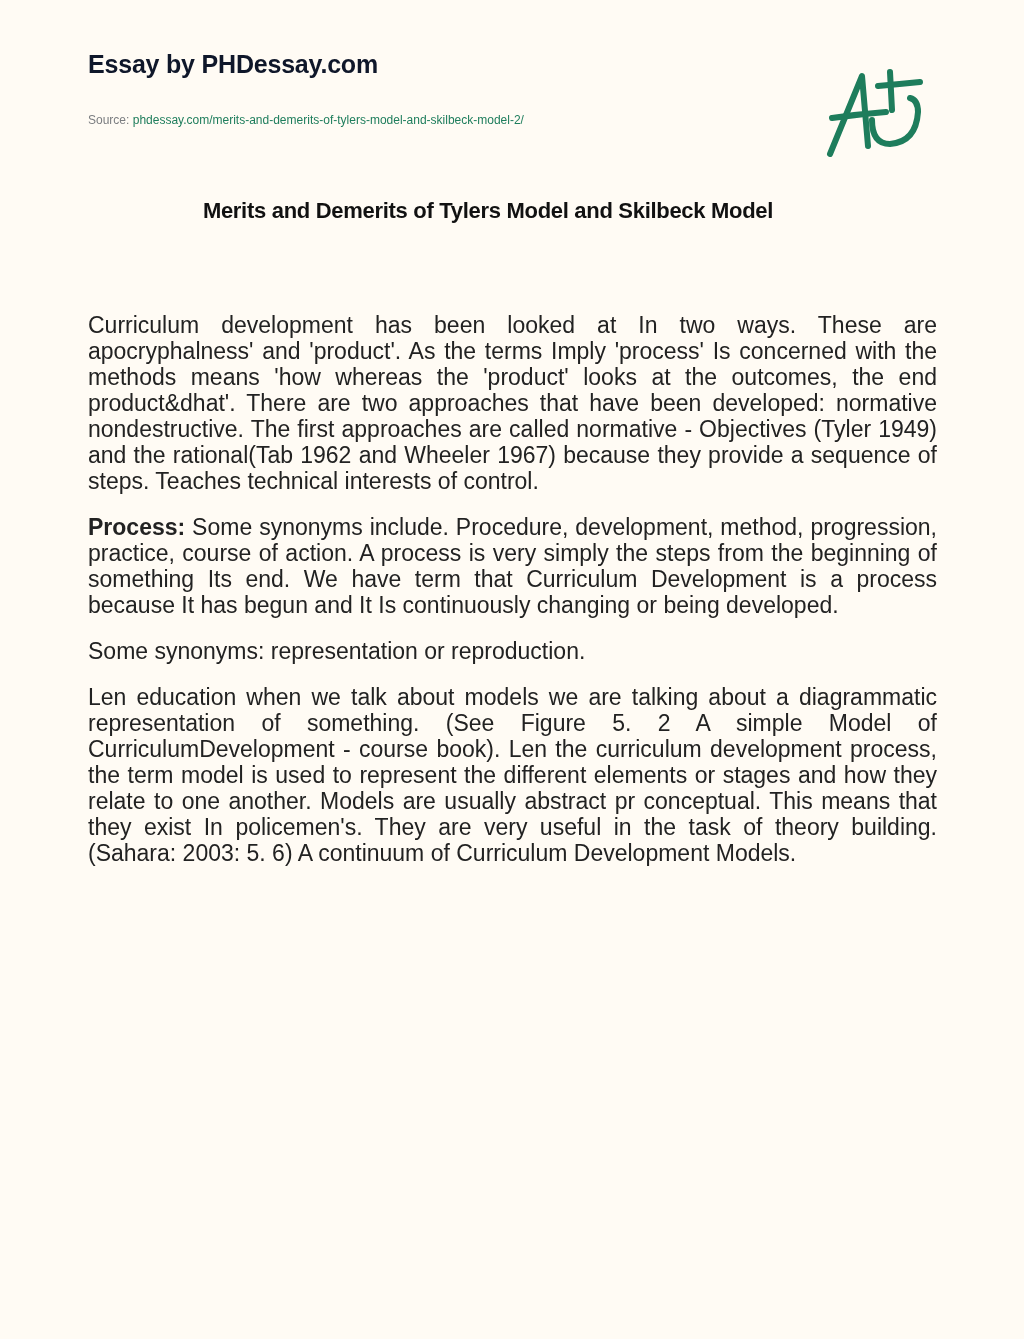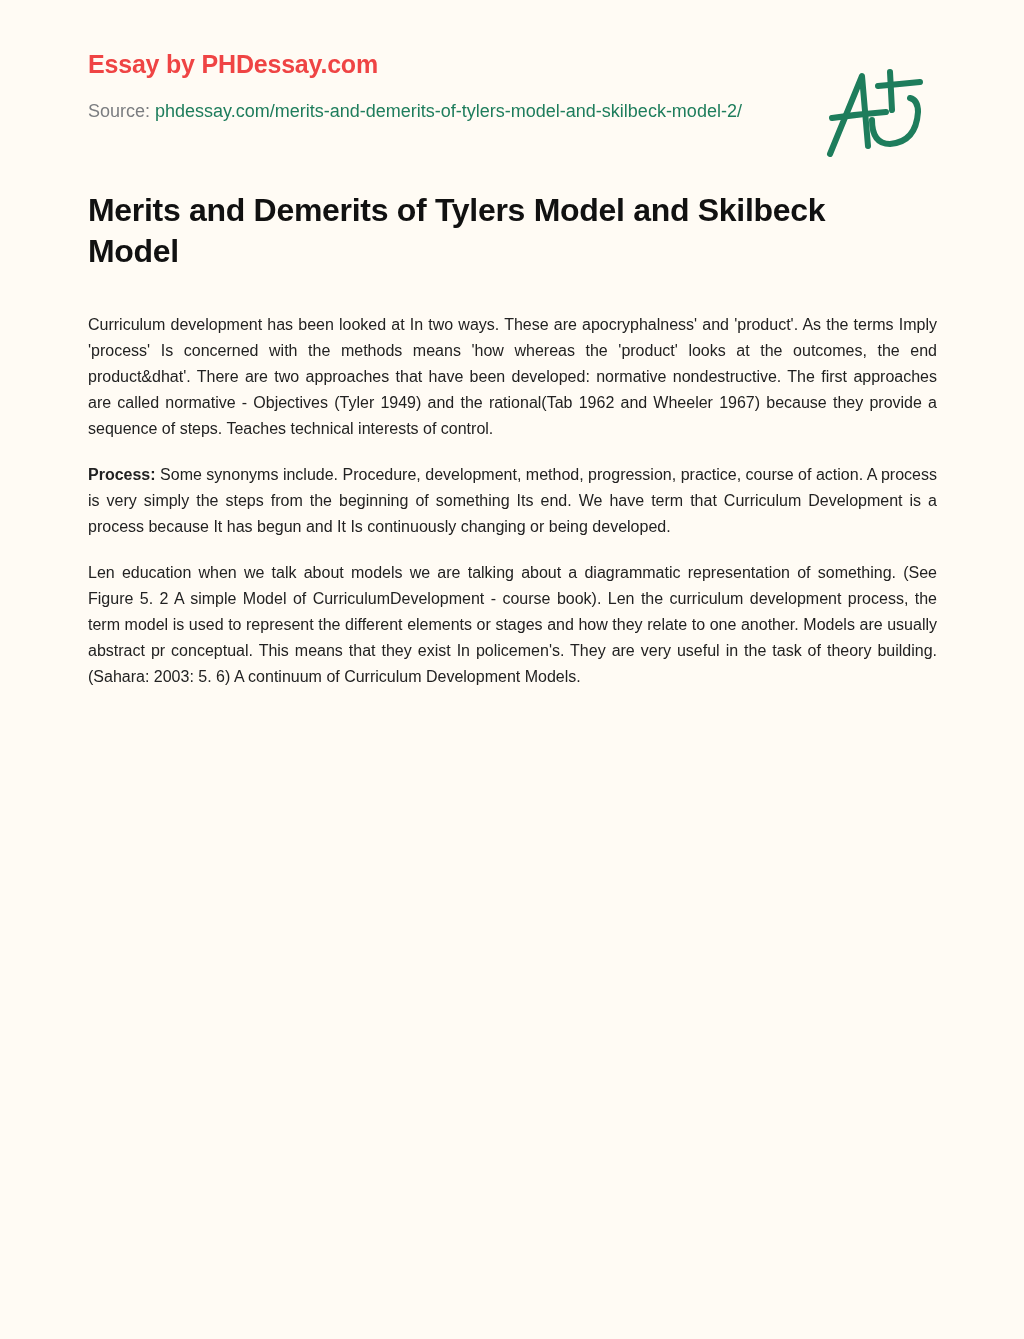--- a/index.html
+++ b/index.html
@@ -6,36 +6,36 @@
   body {
     width: 1024px; height: 1339px;
     background: #fffbf4;
     font-family: "Liberation Sans", "DejaVu Sans", sans-serif;
     color: #1d1d1f;
     position: relative;
     overflow: hidden;
   }
   .header { position: absolute; left: 88px; top: 50px; }
   .brand {
-    font-size: 25px; font-weight: bold; color: #ef4444;
+    font-size: 25px; font-weight: bold; color: #0f172a;
     margin: 0; letter-spacing: -0.2px;
   }
   .source {
-    margin-top: 22px; font-size: 18px; color: #7b7d80;
+    margin-top: 34px; font-size: 12px; color: #7b7d80;
   }
   .source a { color: #1e7d5c; text-decoration: none; }
   .logo { position: absolute; left: 820px; top: 62px; width: 110px; height: 100px; }
   .title {
     position: absolute; left: 88px; top: 190px; width: 800px;
-    font-size: 32px; font-weight: bold; line-height: 41px; color: #111;
-    margin: 0; letter-spacing: -0.3px;
+    font-size: 22px; font-weight: bold; line-height: 41px; color: #111;
+    margin: 0; letter-spacing: -0.3px; text-align: center;
   }
   .content {
     position: absolute; left: 88px; top: 312px; width: 849px;
-    font-size: 16px; line-height: 26px; color: #222;
+    font-size: 23px; line-height: 26px; color: #222;
   }
   .content p { margin: 0 0 20px 0; text-align: justify; }
   .content p.sub { font-weight: bold; }
   .lead { font-weight: bold; }
 </style>
 </head>
 <body>
 
 <div class="header">
   <h2 class="brand">Essay by PHDessay.com</h2>
@@ -52,14 +52,15 @@
     <path d="M58 24 Q80 22 100 20"></path>
     <path d="M52 58 Q52 82 70 82 Q96 80 98 50 Q98 38 90 36"></path>
   </g>
 </svg>
 
 <h1 class="title">Merits and Demerits of Tylers Model and Skilbeck Model</h1>
 
 <div class="content">
   <p>Curriculum development has been looked at In two ways. These are apocryphalness' and 'product'. As the terms Imply 'process' Is concerned with the methods means 'how whereas the 'product' looks at the outcomes, the end product&amp;dhat'. There are two approaches that have been developed: normative nondestructive. The first approaches are called normative - Objectives (Tyler 1949) and the rational(Tab 1962 and Wheeler 1967) because they provide a sequence of steps. Teaches technical interests of control.</p>
   <p><span class="lead">Process:</span><span> Some synonyms include. Procedure, development, method, progression, practice, course of action. A process is very simply the steps from the beginning of something Its end. We have term that Curriculum Development is a process because It has begun and It Is continuously changing or being developed.</span></p>
+  <p>Some synonyms: representation or reproduction.</p>
   <p>Len education when we talk about models we are talking about a diagrammatic representation of something. (See Figure 5. 2 A simple Model of CurriculumDevelopment - course book). Len the curriculum development process, the term model is used to represent the different elements or stages and how they relate to one another. Models are usually abstract pr conceptual. This means that they exist In policemen's. They are very useful in the task of theory building. (Sahara: 2003: 5. 6) A continuum of Curriculum Development Models.</p>
 </div>
 
 </body></html>

